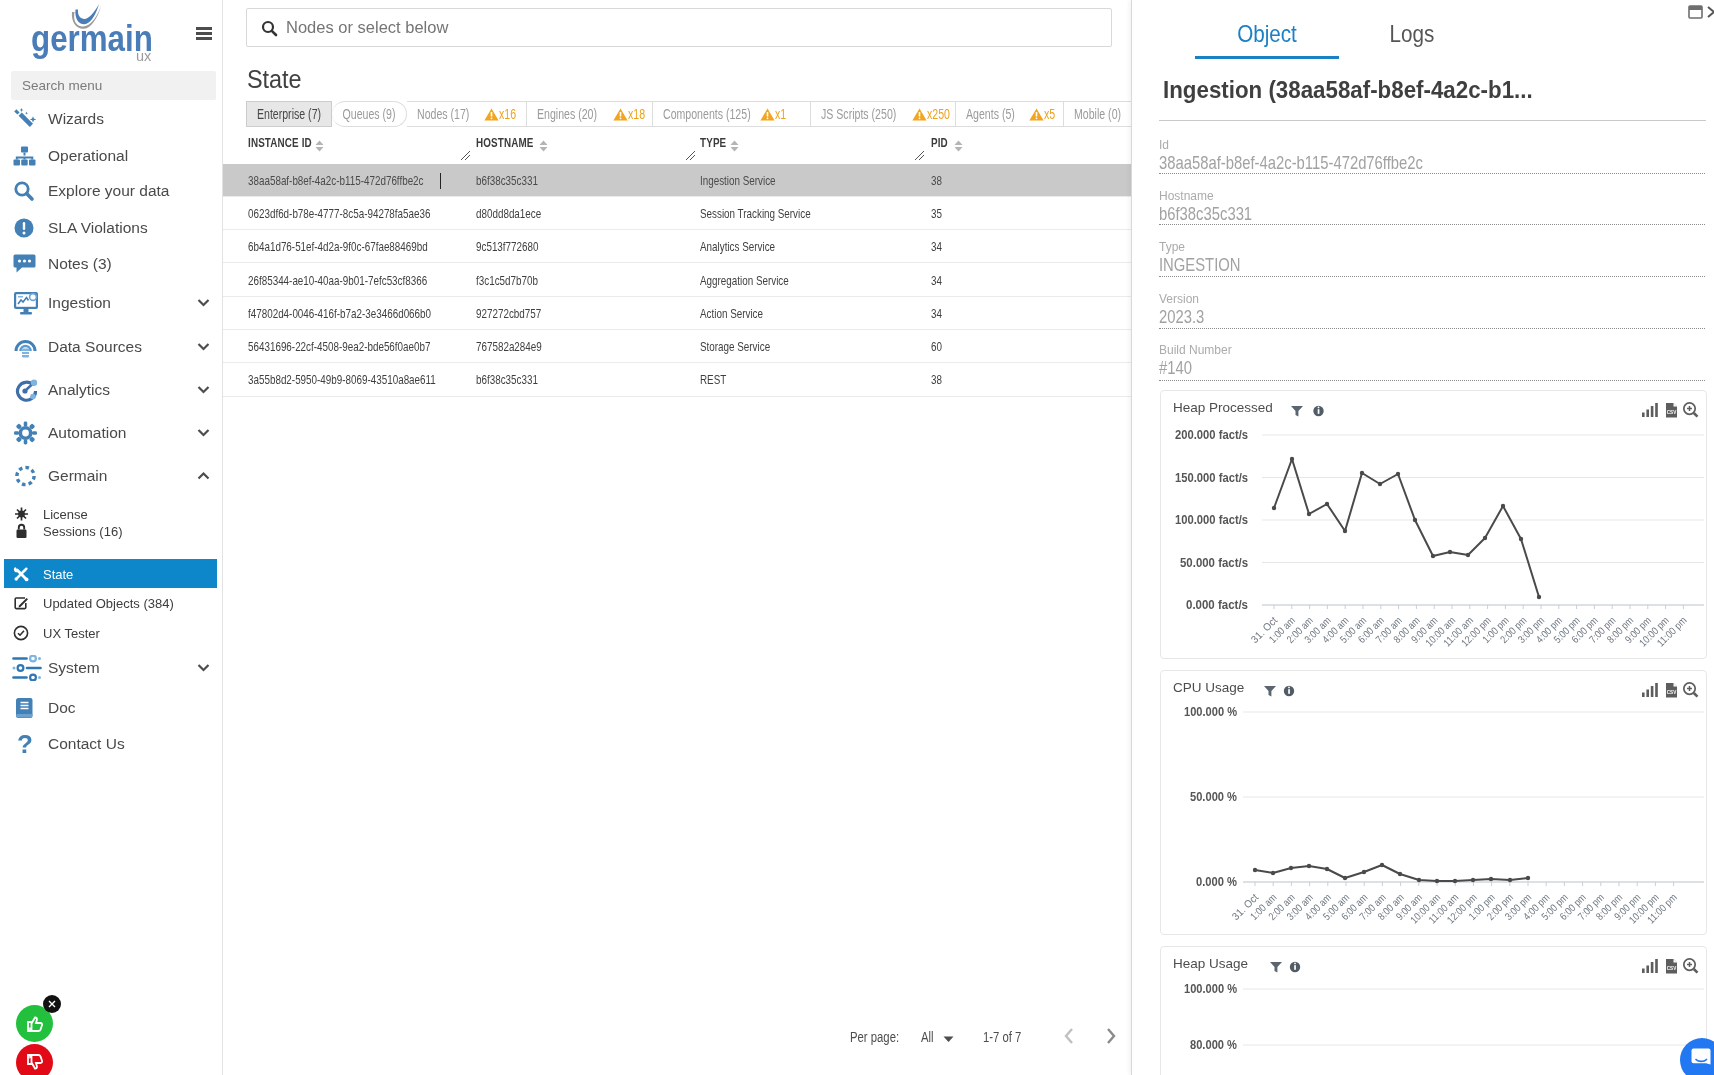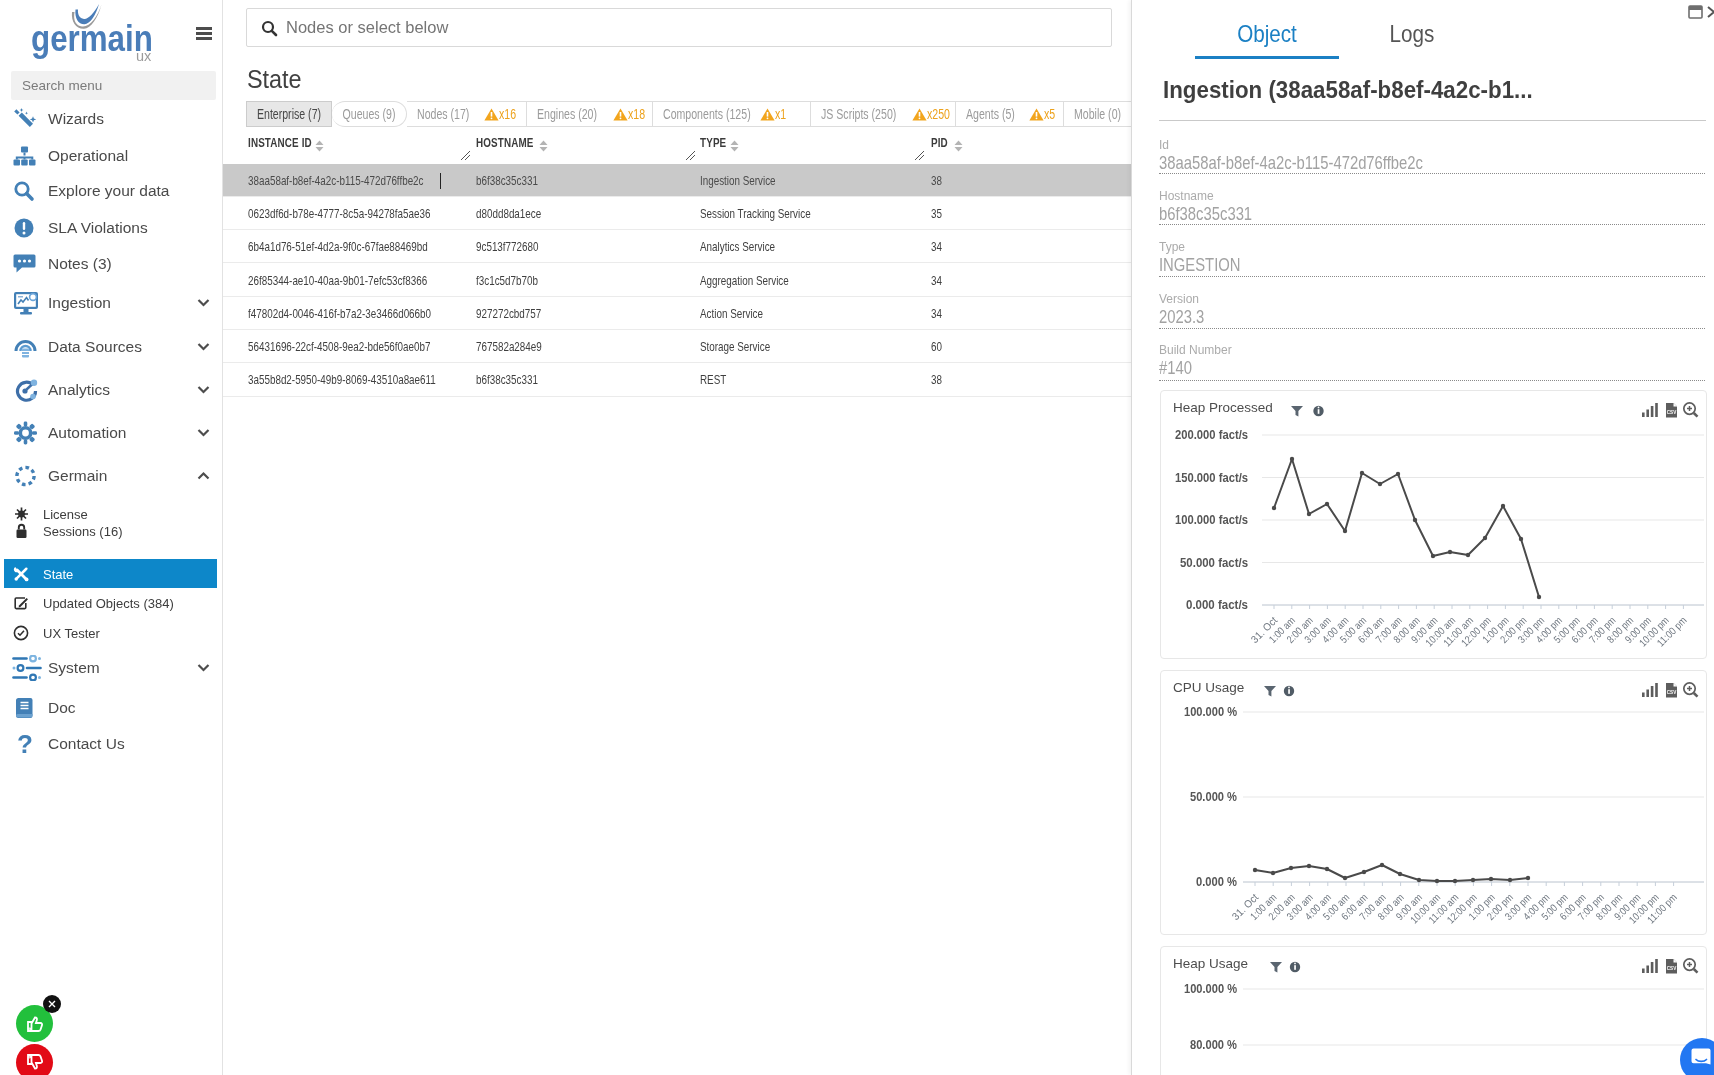--- a/index.html
+++ b/index.html
@@ -423,20 +423,34 @@
       <span style="left:708px;">60</span>
     </div>
     <div class="trow" style="top:236.3px;">
       <span style="left:25px;">3a55b8d2-5950-49b9-8069-43510a8ae611</span>
       <span style="left:253px;">b6f38c35c331</span>
       <span style="left:477px;">REST</span>
       <span style="left:708px;">38</span>
     </div>
   </div>
 
+  <div class="abs" style="left:0;top:1022px;width:908px;height:30px;color:#4d4d4d;font-size:15.5px;">
+    <span class="abs" style="left:627px;top:6px;transform:scaleX(0.73);transform-origin:0 0;">Per page:</span>
+    <span class="abs" style="left:698px;top:6px;transform:scaleX(0.73);transform-origin:0 0;">All</span>
+    <svg class="abs" style="left:720px;top:14px;" width="11" height="7" viewBox="0 0 11 7">
+        <path d="M0.5 0.5 L5.5 6 L10.5 0.5 z" fill="#4d4d4d"></path>
+      </svg>
+    <span class="abs" style="left:760px;top:6px;transform:scaleX(0.73);transform-origin:0 0;">1-7 of 7</span>
+    <svg class="abs" style="left:840px;top:5px;" width="11" height="18" viewBox="0 0 11 18">
+        <path d="M9 2 L3 9 L9 16" stroke="#c0c0c0" stroke-width="2.4" fill="none"></path>
+      </svg>
+    <svg class="abs" style="left:883px;top:5px;" width="11" height="18" viewBox="0 0 11 18">
+        <path d="M2 2 L8 9 L2 16" stroke="#8a8a8a" stroke-width="2.4" fill="none"></path>
+      </svg>
+  </div>
 </div>
 <div id="panel">
   <svg class="abs" style="left:556px;top:5px;" width="15" height="14" viewBox="0 0 15 14">
       <rect x="1" y="1" width="13" height="12" rx="1" fill="none" stroke="#6e6e6e" stroke-width="1.6"></rect>
       <rect x="1" y="1" width="13" height="4" fill="#6e6e6e"></rect>
     </svg>
   <svg class="abs" style="left:574px;top:5px;" width="10" height="14" viewBox="0 0 10 14">
       <path d="M2 2 L8 7 L2 12" stroke="#555" stroke-width="2" fill="none"></path>
     </svg>
   <div class="abs" style="left:63px;top:20px;width:144px;text-align:center;font-size:24px;color:#1b80c4;transform:scaleX(0.86);">Object</div>

